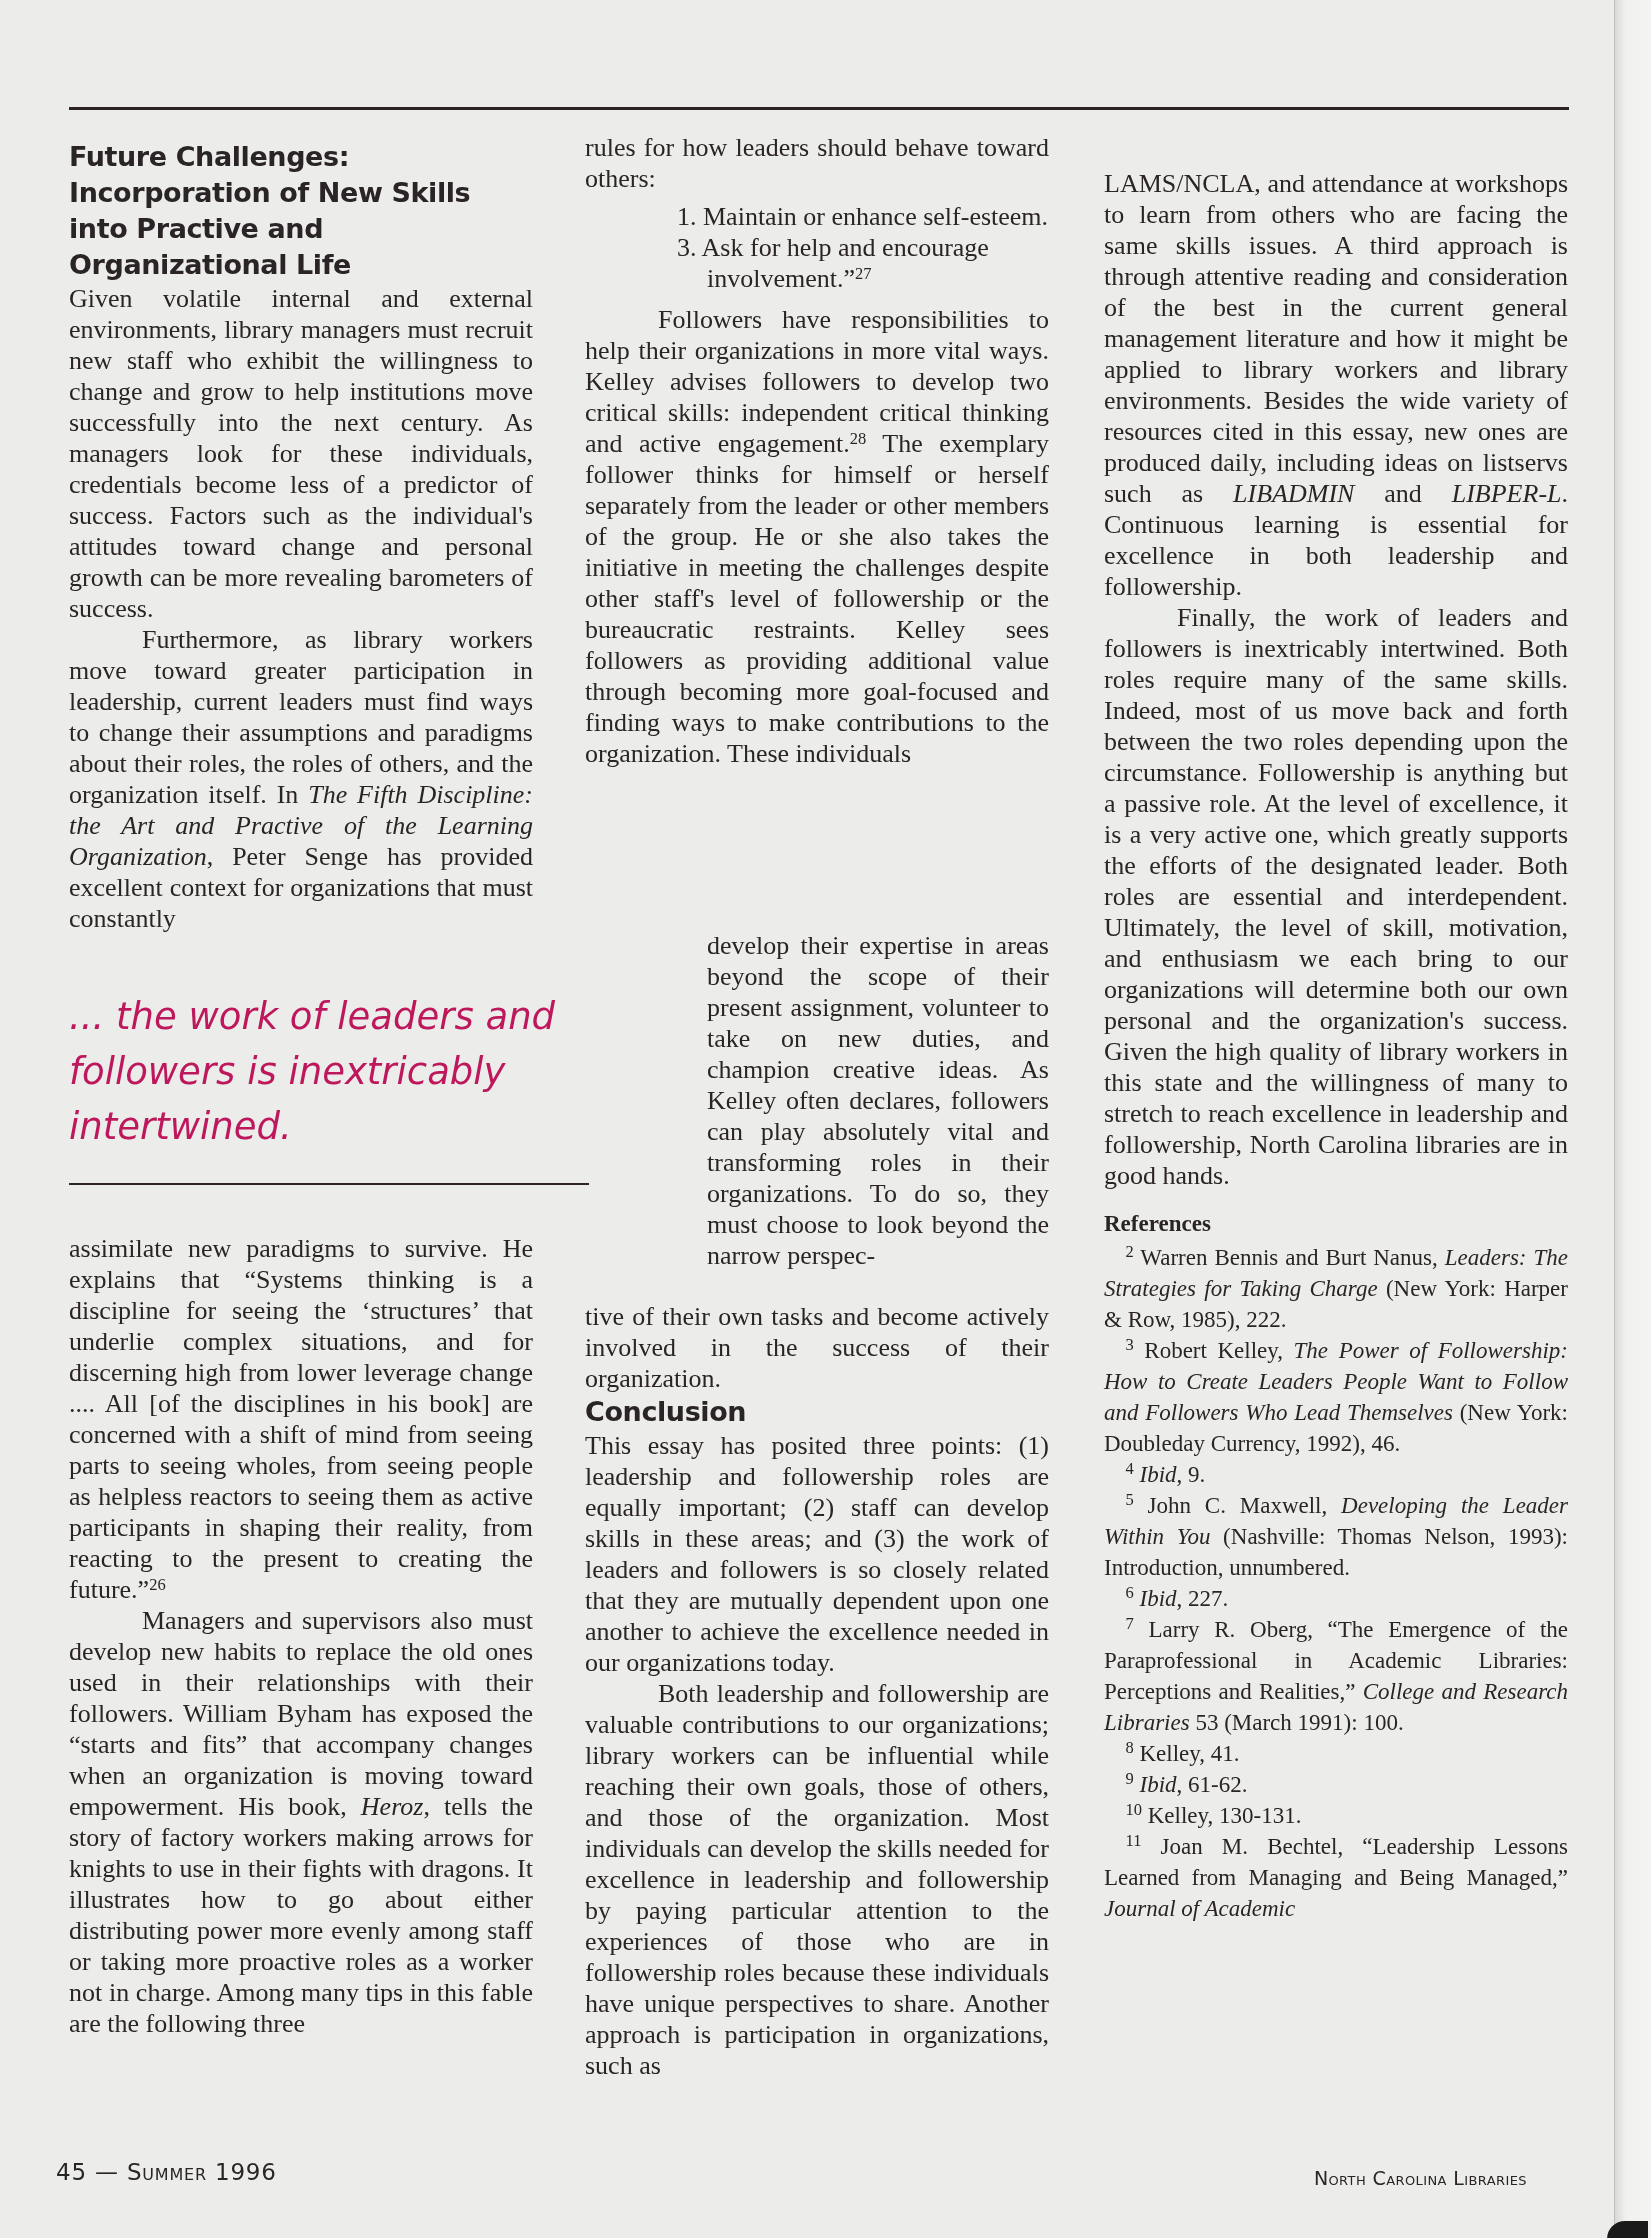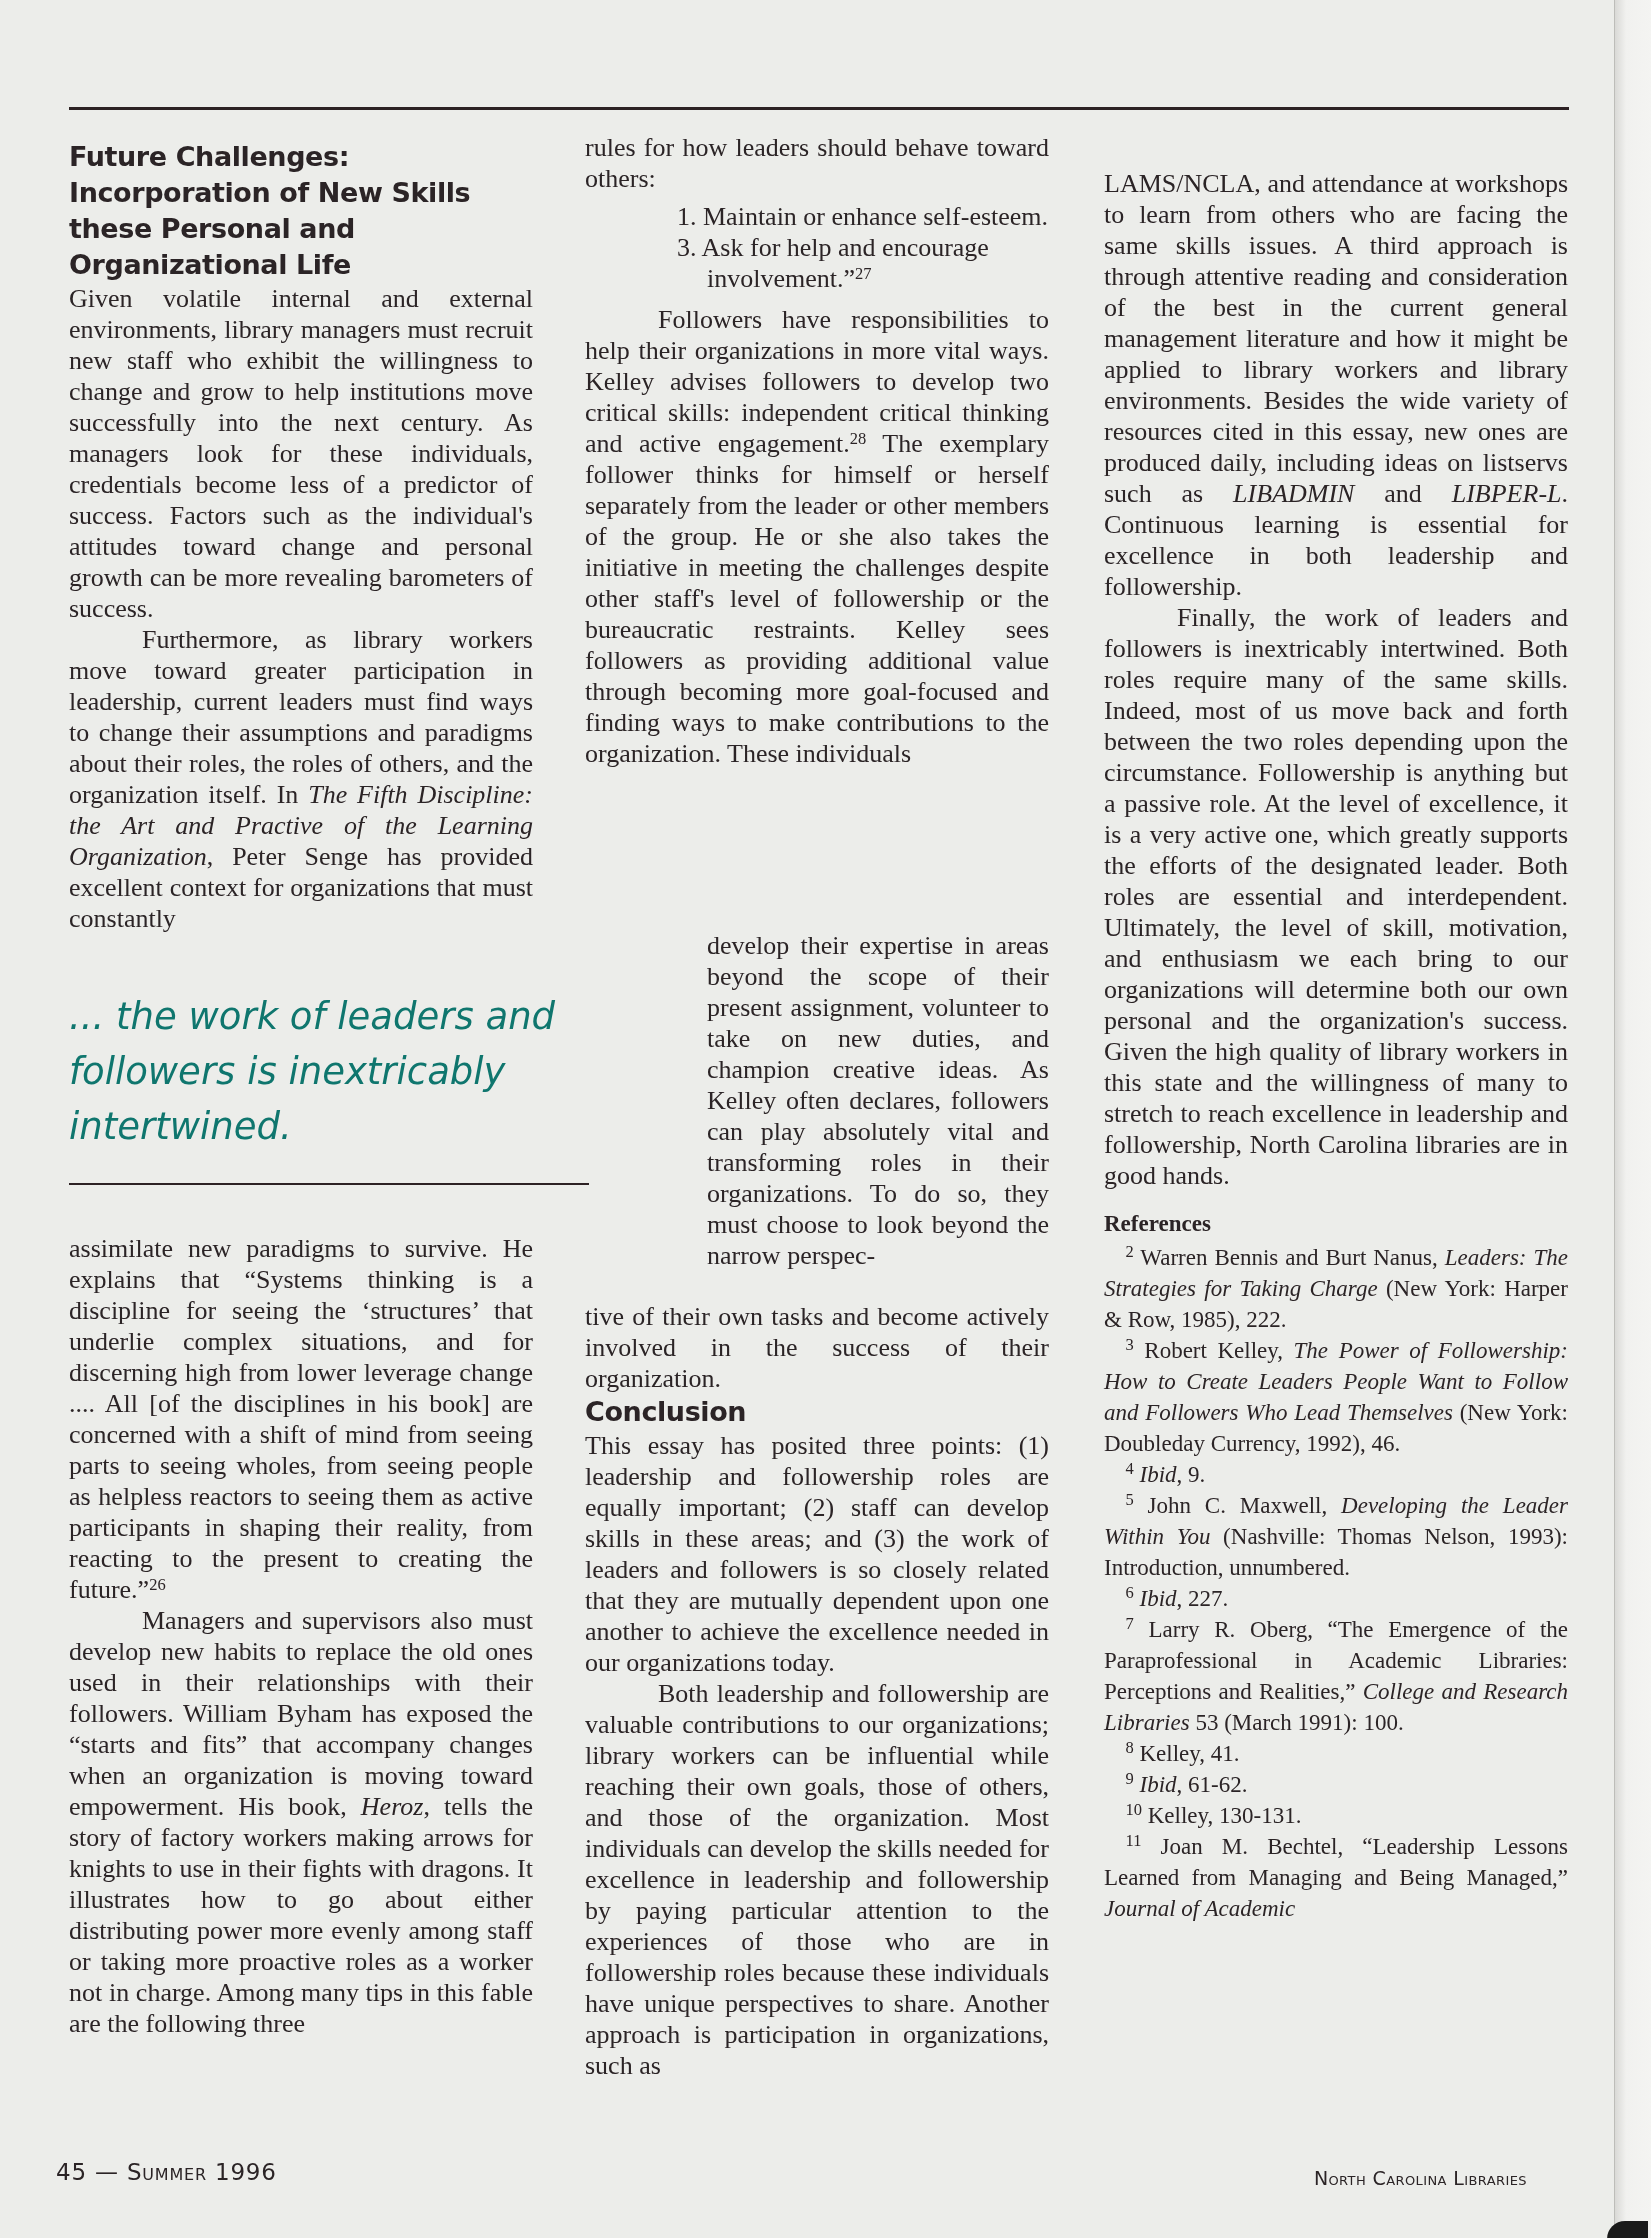--- a/index.html
+++ b/index.html
@@ -33,21 +33,21 @@
     .col2 { left: 585px; top: 132px; }
     .col3 { left: 1104px; top: 132px; margin-top: 36px; }
     h2.section {
       font-family: "DejaVu Sans", "Liberation Sans", sans-serif;
       font-weight: bold; font-size: 27px; line-height: 36px; margin: 0;
       color: #2b2426; text-align: left; letter-spacing: -0.4px;
     }
     .pullquote {
       position: absolute; left: 69px; top: 989px; width: 528px;
       font-family: "DejaVu Sans", "Liberation Sans", sans-serif;
-      font-style: italic; font-size: 37px; line-height: 55px; color: #0f766e;
+      font-style: italic; font-size: 37px; line-height: 55px; color: #be185d;
     }
     .pullquote-rule {
       position: absolute; left: 69px; top: 1183px; width: 520px; height: 1.7px; background: #2d2224;
     }
     .col1-b { left: 69px; top: 1233px; }
     .col2-wrap { left: 707px; top: 930px; width: 342px; }
     .col2-c { left: 585px; top: 1301px; }
     ol.rules { margin: 6.6px 0 10px 0; padding-left: 0; list-style: none; }
     ol.rules li { padding-left: 122px; text-indent: -30px; text-align: left; }
     sup { font-size: 16.5px; line-height: 0; vertical-align: 8.3px; }
@@ -69,21 +69,21 @@
     }
     .conclusion-head { margin-top: 25px; }
   </style>
 </head>
 <body>
 
 <div class="page">
   <div class="top-rule"></div>
 
   <div class="col col1">
-    <h2 class="section">Future Challenges: Incorporation of New Skills these Personal and Organizational Life</h2>
+    <h2 class="section">Future Challenges: Incorporation of New Skills into Practive and Organizational Life</h2>
     <p>Given volatile internal and external environments, library managers must recruit new staff who exhibit the willingness to change and grow to help institutions move successfully into the next century.  As managers look for these individuals, credentials become less of a predictor of success.  Factors such as the individual's attitudes toward change and personal growth can be more revealing barometers of success.</p>
     <p class="indent"><span>Furthermore, as library workers move toward greater participation in leadership, current leaders must find ways to change their assumptions and paradigms about their roles, the roles of others, and the organization itself.  In </span><i>The Fifth Discipline: the Art and Practive of the Learning Organization</i><span>, Peter Senge has provided excellent context for organizations that must constantly</span></p>
   </div>
 
   <div class="pullquote">... the work of leaders and followers is inextricably intertwined.</div>
   <div class="pullquote-rule"></div>
 
   <div class="col col1-b">
     <p><span>assimilate new paradigms to survive.  He explains that “Systems thinking is a discipline for seeing the ‘structures’ that underlie complex situations, and for discerning high from lower leverage change .... All [of the disciplines in his book] are concerned with a shift of mind from seeing parts to seeing wholes, from seeing people as helpless reactors to seeing them as active participants in shaping their reality, from reacting to the present to creating the future.”</span><sup>26</sup></p>
     <p class="indent"><span>Managers and supervisors also must develop new habits to replace the old ones used in their relationships with their followers.  William Byham has exposed the “starts and fits” that accompany changes when an organization is moving toward empowerment.  His book, </span><i>Heroz</i><span>, tells the story of factory workers making arrows for knights to use in their fights with dragons.  It illustrates how to go about either distributing power more evenly among staff or taking more proactive roles as a worker not in charge.  Among many tips in this fable are the following three</span></p>

